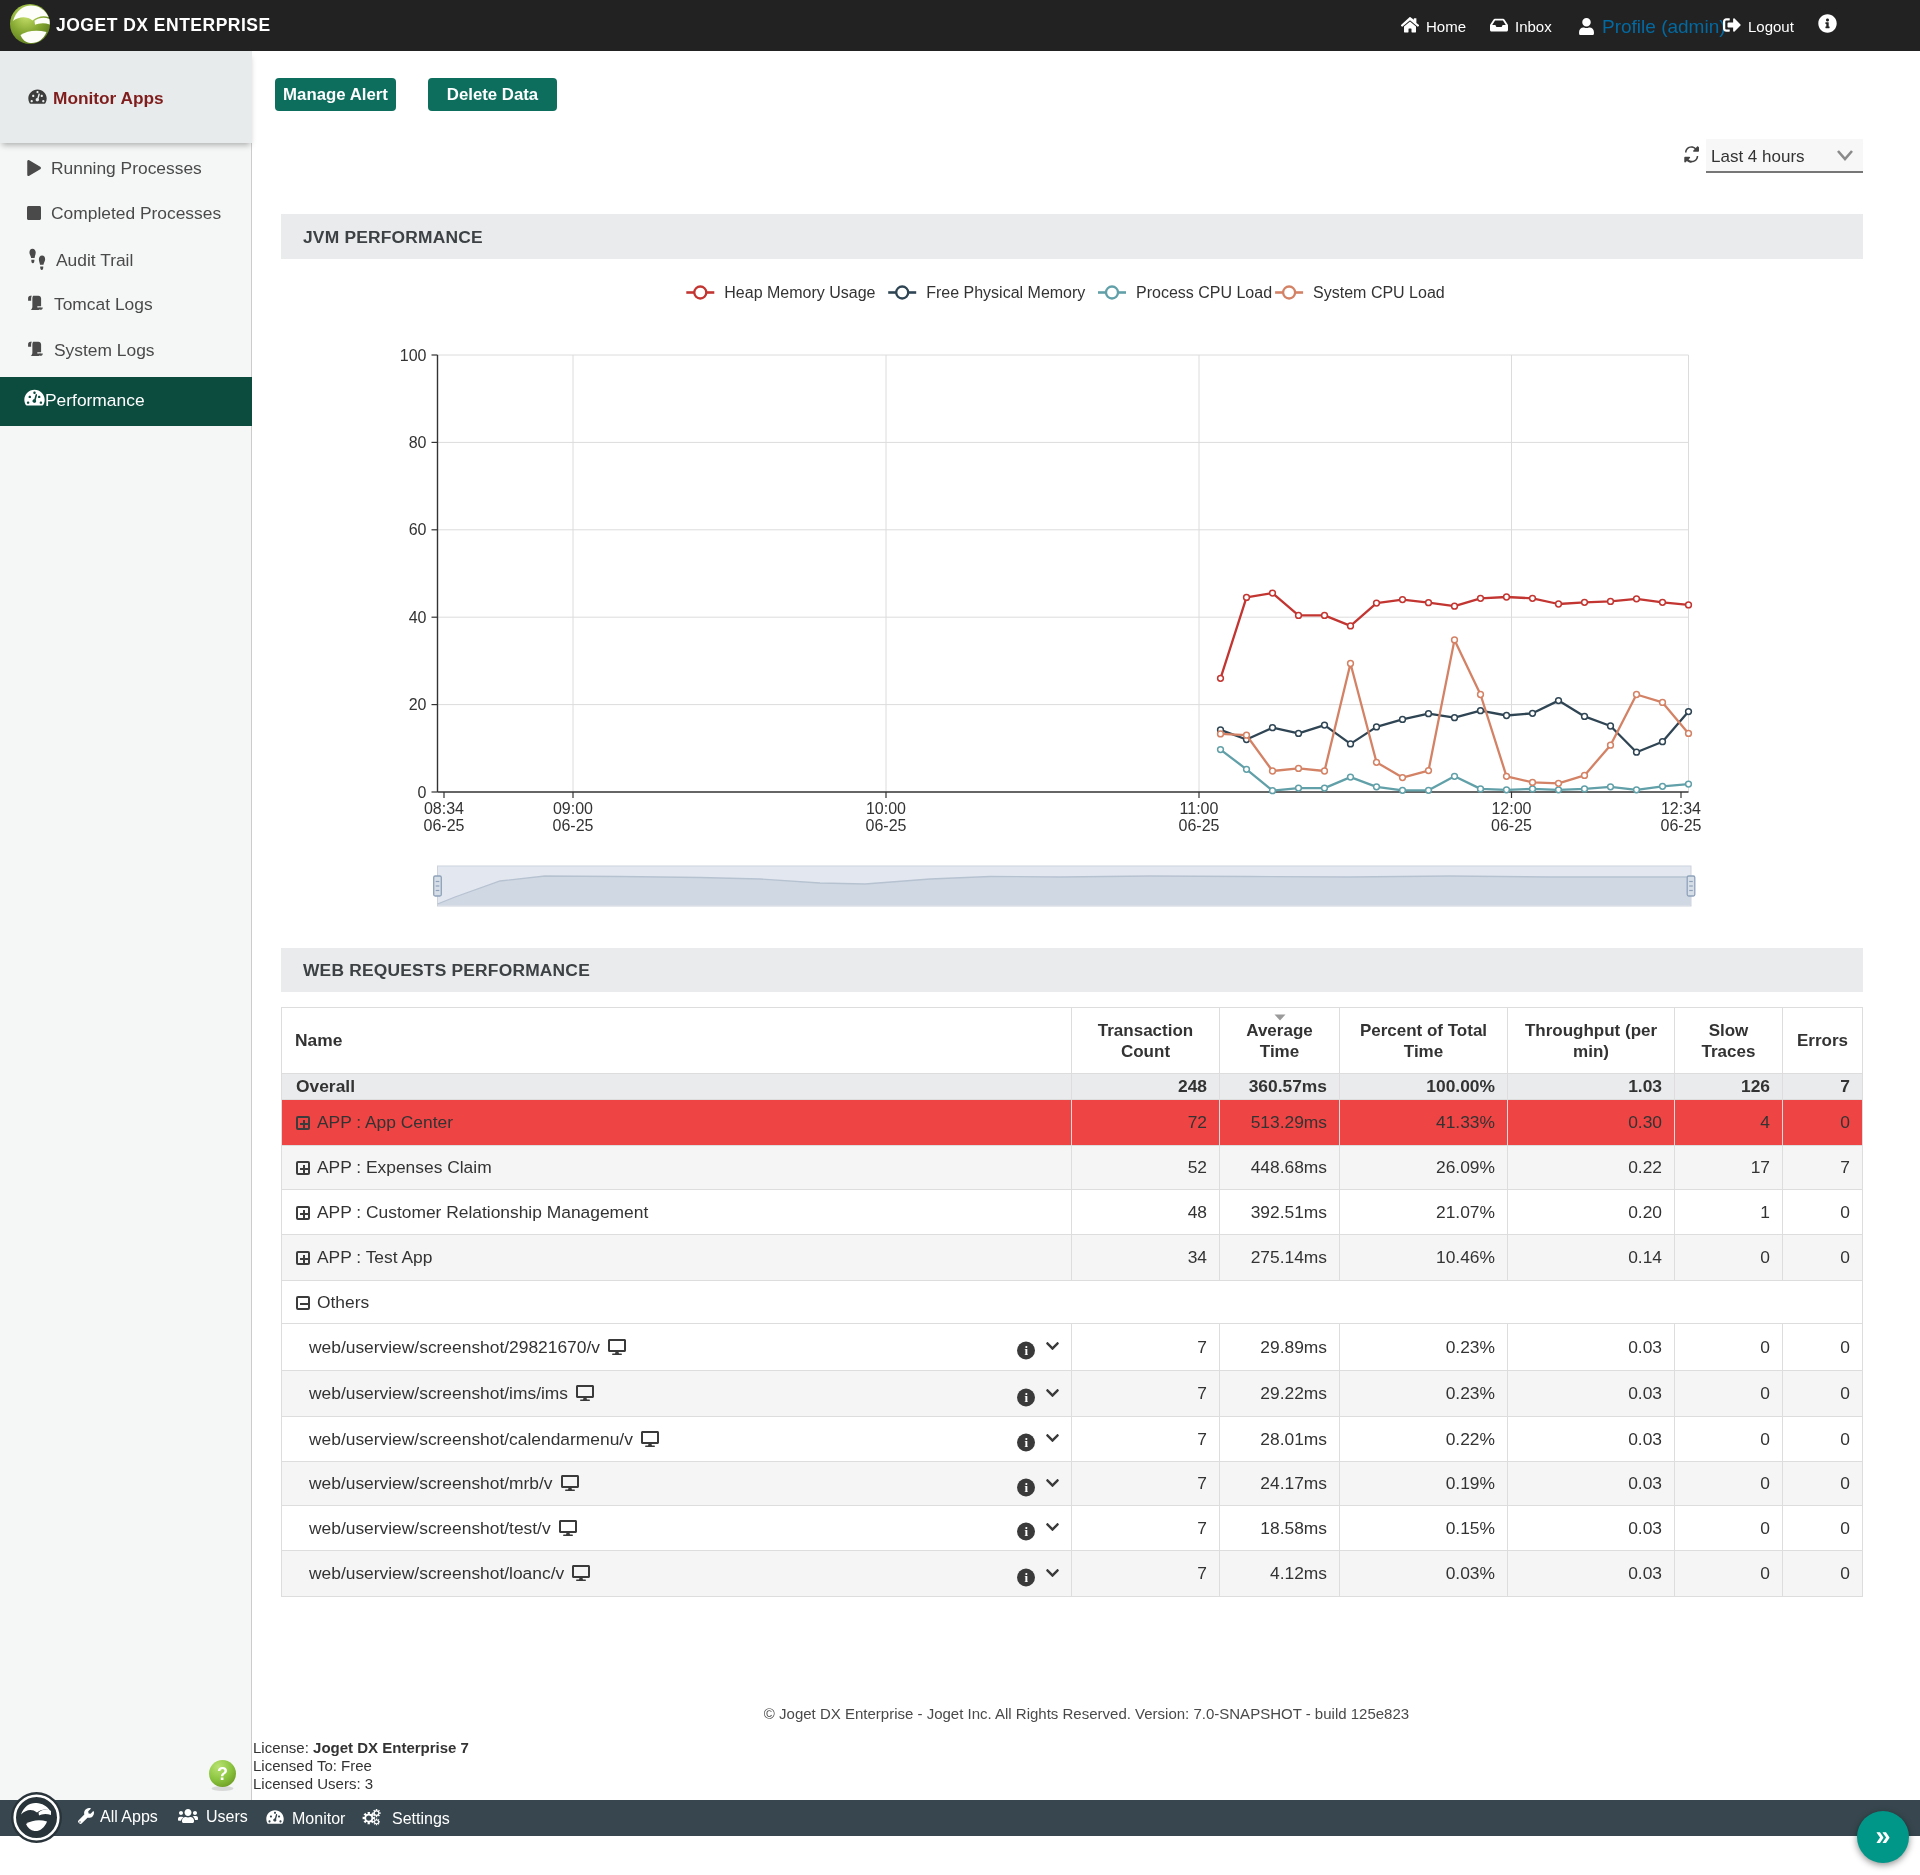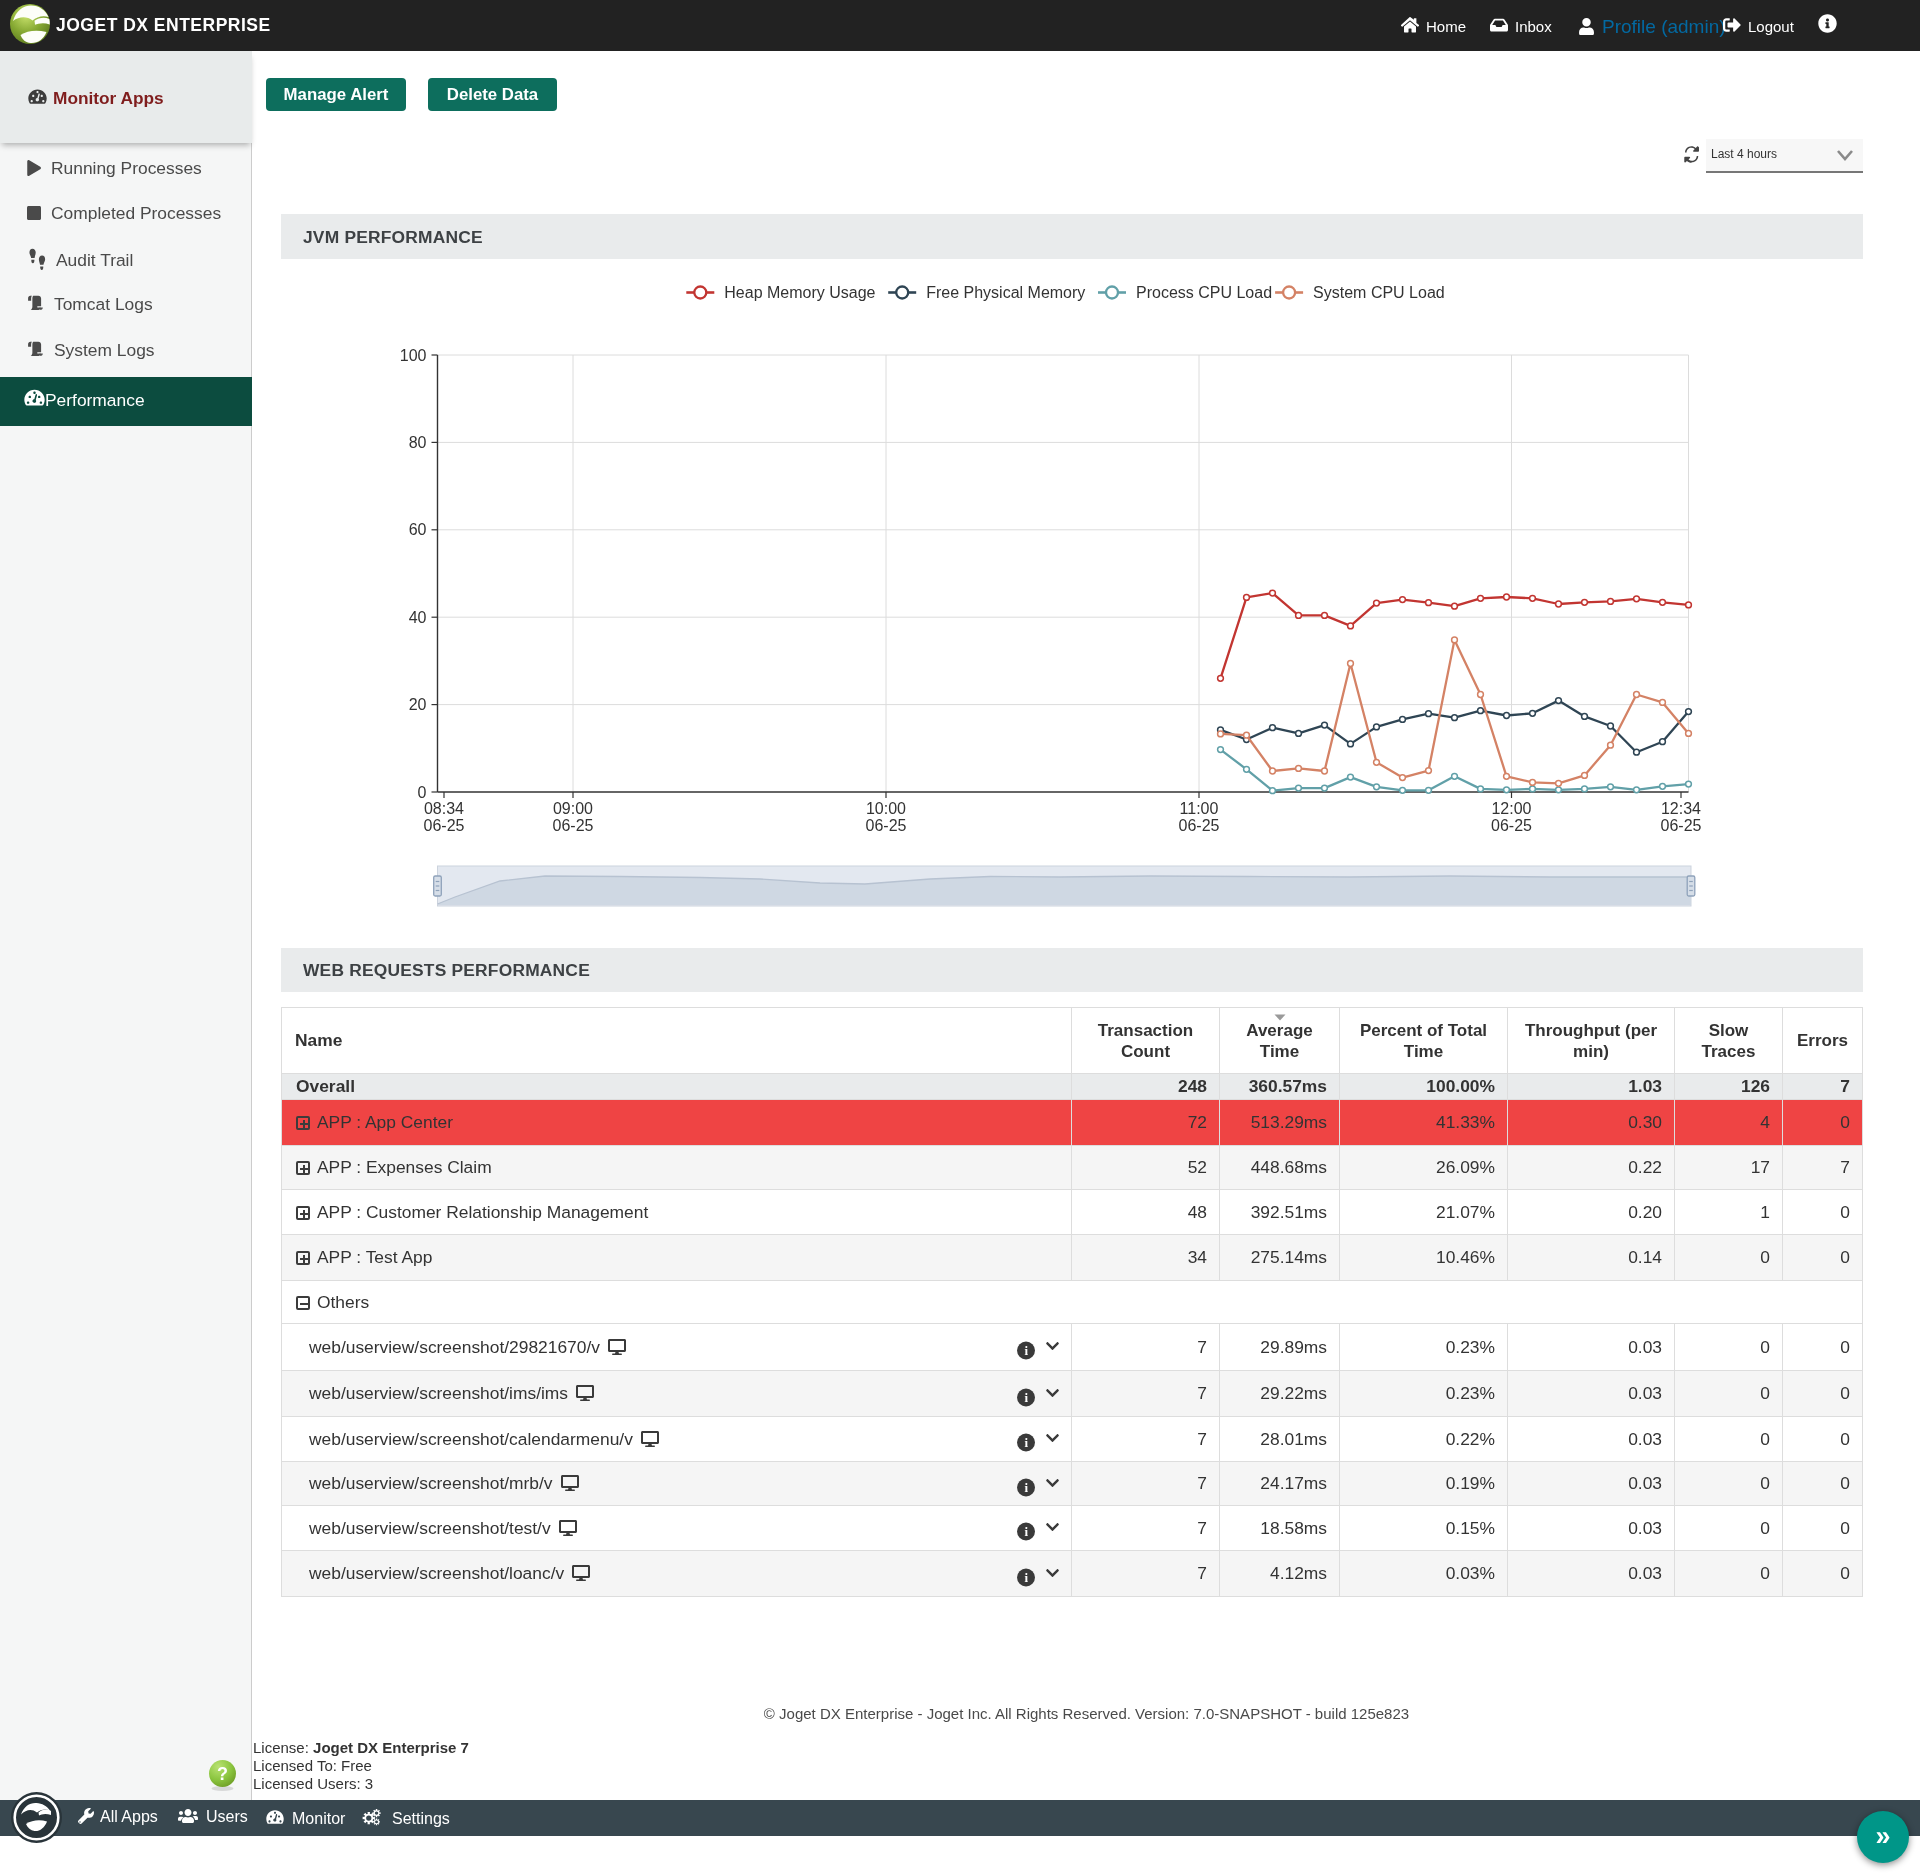--- a/index.html
+++ b/index.html
@@ -78,27 +78,27 @@
 <defs>
       <radialGradient id="gq" cx="35%" cy="25%" r="80%">
         <stop offset="0%" stop-color="#b9e273"></stop>
         <stop offset="60%" stop-color="#8bc53f"></stop>
         <stop offset="100%" stop-color="#6f9f26"></stop>
       </radialGradient>
     </defs>
 <circle cx="15.5" cy="14.5" r="13.5" fill="url(#gq)"></circle>
 <text x="15.5" y="21" font-size="18" font-weight="bold" fill="#fff" text-anchor="middle" font-family="Liberation Sans,sans-serif">?</text>
 </svg>
-<div class="btn" style="left:266px;width:140px">Manage Alert</div>
+<div class="btn" style="left:275px;width:121px">Manage Alert</div>
 <div class="btn" style="left:428px;width:129px">Delete Data</div>
 <div class="abs" style="left:1683px;top:146px"><svg width="18" height="18" viewBox="0 0 512 512" style="vertical-align:-2px">
       <path fill="#444" d="M440 16v134c0 13-11 24-24 24H282c-21 0-32-26-17-41l44-44C278 62 242 48 204 48 122 48 56 114 56 196h-48C8 88 96 0 204 0c51 0 100 20 136 55l42-42c15-15 41-5 41 17zM204 512c-51 0-100-20-136-55l-42 42c-15 15-41 5-41-17V348c0-13 11-24 24-24h134c21 0 32 26 17 41l-44 44c31 27 67 41 105 41 82 0 148-66 148-148h48c0 108-88 196-196 196z" transform="translate(50,5) scale(0.92)"></path>
     </svg></div>
 <div class="abs" style="left:1706px;top:139px;width:157px;height:34px;background:#f7f7f7;border-bottom:2px solid #777">
-<span style="position:absolute;left:5px;top:8px;font-size:12px;color:#333">Last 4 hours</span>
+<span style="position:absolute;left:5px;top:8px;font-size:17px;color:#333">Last 4 hours</span>
 <svg style="position:absolute;right:10px;top:11px" width="16" height="11" viewBox="0 0 16 11">
       <path d="M1 1 L8 9 L15 1" fill="none" stroke="#8a8a8a" stroke-width="2.6"></path>
     </svg>
 </div>
 <div class="abs" style="left:281px;top:214px;width:1582px;height:45px;background:#e9ebec"></div>
 <div class="abs" style="left:303px;top:227px;font-size:17.4px;font-weight:bold;color:#3d4144;letter-spacing:.2px">JVM PERFORMANCE</div>
 <svg style="position:absolute;left:0;top:0;font-family:'Liberation Sans',sans-serif" width="1920" height="930" viewBox="0 0 1920 930">
 <line x1="686.3" y1="292.5" x2="714.3" y2="292.5" stroke="#c23531" stroke-width="2.6"></line>
 <circle cx="700.3" cy="292.5" r="6" fill="#fff" stroke="#c23531" stroke-width="2.3"></circle>
 <text x="724.3" y="298" font-size="16" fill="#333">Heap Memory Usage</text>

